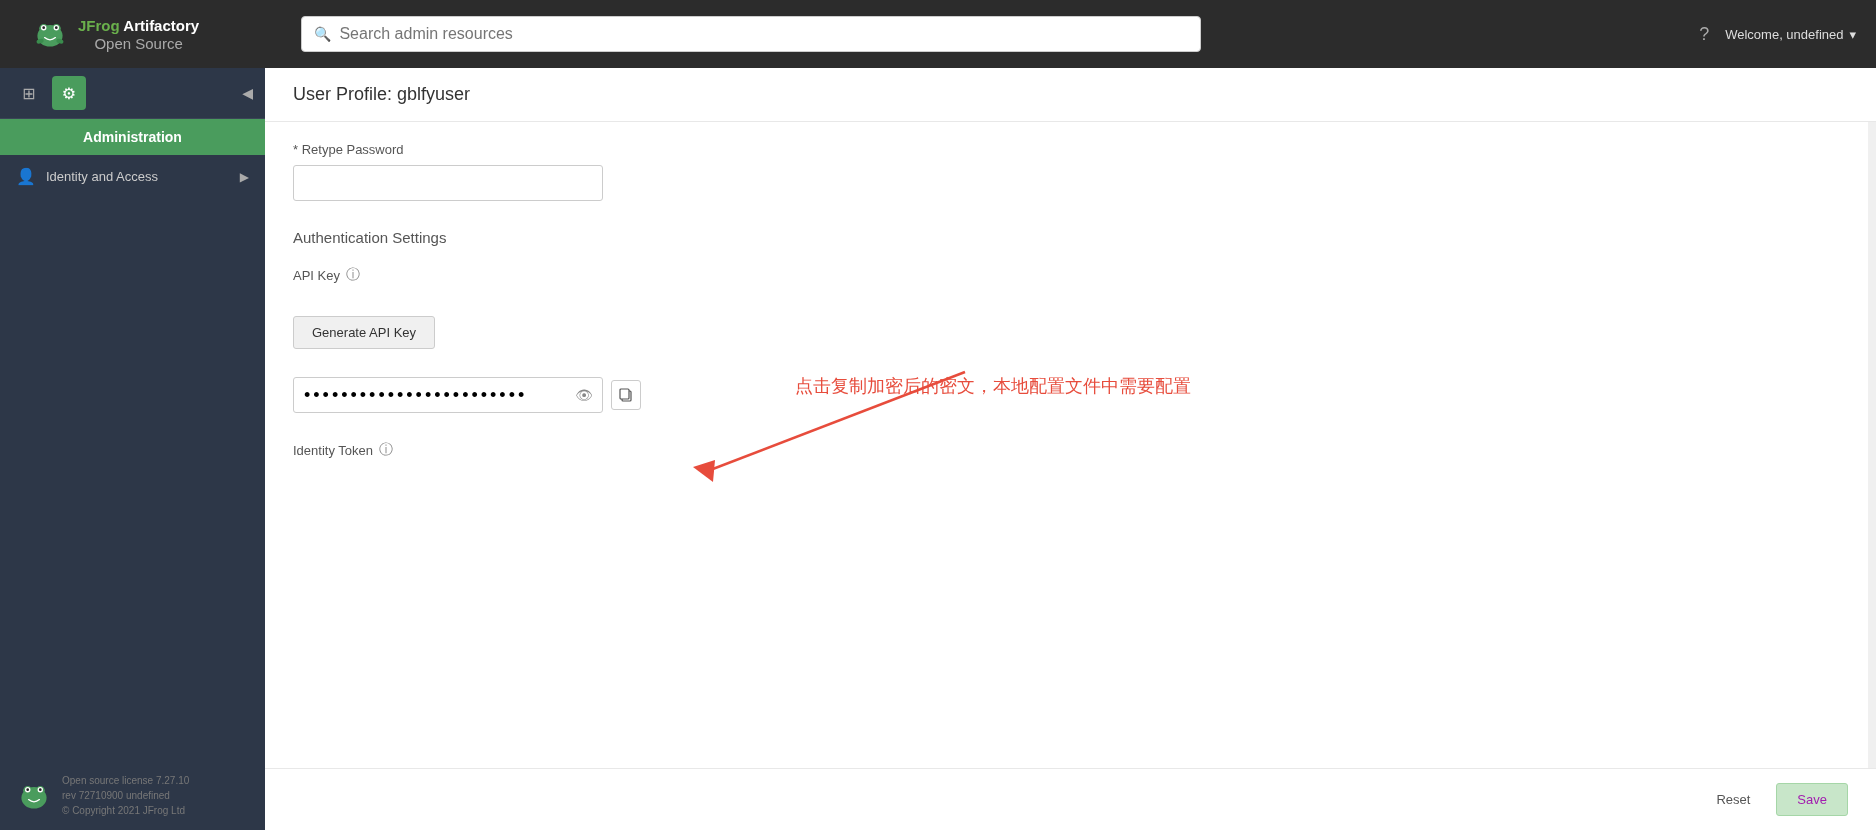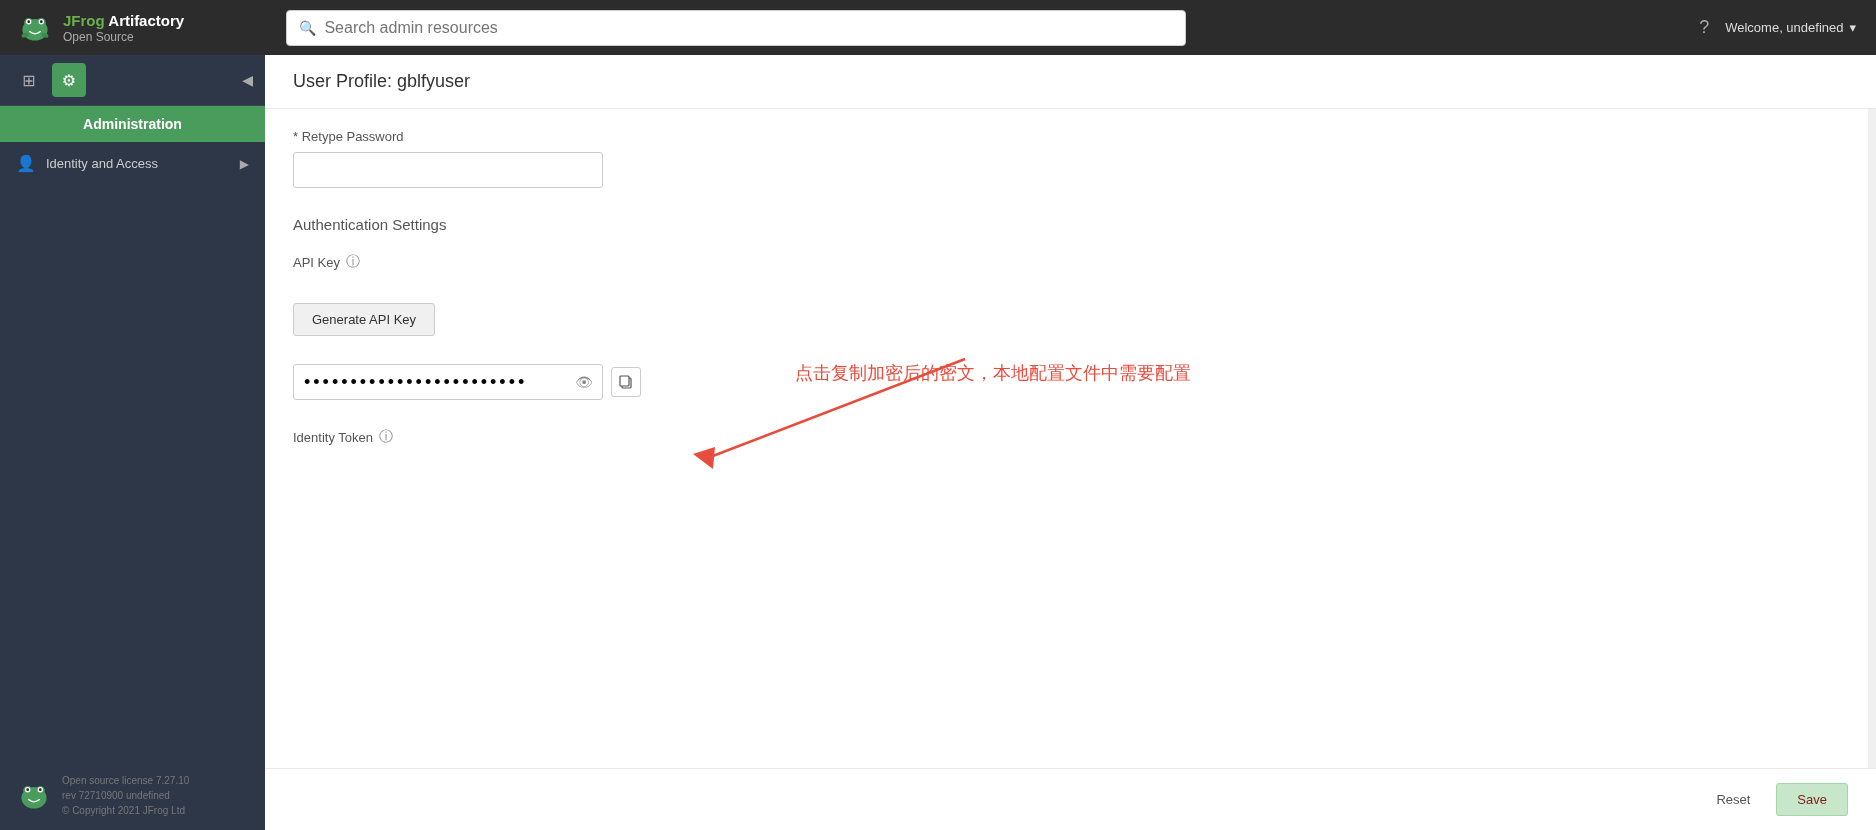--- a/index.html
+++ b/index.html
@@ -1,24 +1,24 @@
 <!DOCTYPE html>
 <html><head>
   <meta charset="utf-8">
   <style>
     * { margin: 0; padding: 0; box-sizing: border-box; }
     body { font-family: 'Segoe UI', Arial, sans-serif; background: #f5f5f5; width: 1876px; height: 830px; overflow: hidden; display: flex; flex-direction: column; }
 
     
     .top-header {
-      height: 55px;
+      height: 68px;
       background: #2c2c2c;
       display: flex;
       align-items: center;
-      padding: 0 0 0 1px;
+      padding: 0 0 0 16px;
       flex-shrink: 0;
       position: relative;
     }
 
     .logo-area {
       width: 265px;
       height: 55px;
       background: #2c2c2c;
       display: flex;
       align-items: center;
@@ -44,21 +44,22 @@
       font-weight: 600;
       line-height: 1.2;
     }
 
     .logo-title span.green {
       color: #6ab04c;
     }
 
     .logo-subtitle {
       color: #aaa;
-      font-size: 12px;
+      font-size: 15px;
+      text-align: center;
     }
 
     .search-area {
       flex: 1;
       padding: 0 20px;
       display: flex;
       align-items: center;
     }
 
     .search-box {
@@ -350,21 +351,21 @@
       color: #555;
       font-size: 13px;
       cursor: pointer;
       padding: 8px 14px;
     }
 
     .btn-save {
       background: #c8e6c9;
       border: 1px solid #a5d6a7;
       border-radius: 3px;
-      color: #7f1d1d;
+      color: #a21caf;
       font-size: 13px;
       cursor: pointer;
       padding: 8px 20px;
     }
 
     
     .form-content-wrapper {
       position: relative;
       flex: 1;
     }

